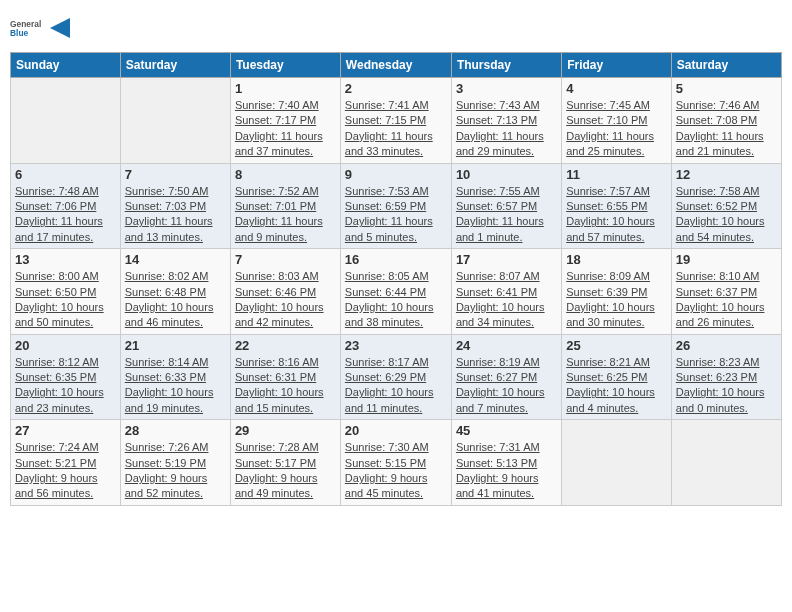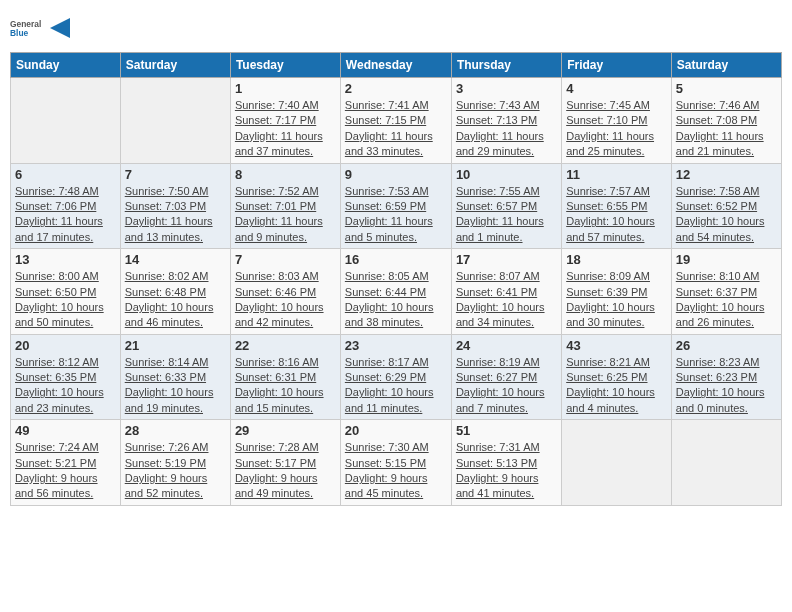--- a/index.html
+++ b/index.html
@@ -206,46 +206,46 @@
         </td>
         <td>
           <span class="day-number">23</span>
           <div class="day-info">Sunrise: 8:17 AM<br>Sunset: 6:29 PM<br>Daylight: 10 hours and 11 minutes.</div>
         </td>
         <td>
           <span class="day-number">24</span>
           <div class="day-info">Sunrise: 8:19 AM<br>Sunset: 6:27 PM<br>Daylight: 10 hours and 7 minutes.</div>
         </td>
         <td>
-          <span class="day-number">43</span>
+          <span class="day-number">25</span>
           <div class="day-info">Sunrise: 8:21 AM<br>Sunset: 6:25 PM<br>Daylight: 10 hours and 4 minutes.</div>
         </td>
         <td>
           <span class="day-number">26</span>
           <div class="day-info">Sunrise: 8:23 AM<br>Sunset: 6:23 PM<br>Daylight: 10 hours and 0 minutes.</div>
         </td>
       </tr>
       <tr>
         <td>
-          <span class="day-number">49</span>
+          <span class="day-number">27</span>
           <div class="day-info">Sunrise: 7:24 AM<br>Sunset: 5:21 PM<br>Daylight: 9 hours and 56 minutes.</div>
         </td>
         <td>
           <span class="day-number">28</span>
           <div class="day-info">Sunrise: 7:26 AM<br>Sunset: 5:19 PM<br>Daylight: 9 hours and 52 minutes.</div>
         </td>
         <td>
           <span class="day-number">29</span>
           <div class="day-info">Sunrise: 7:28 AM<br>Sunset: 5:17 PM<br>Daylight: 9 hours and 49 minutes.</div>
         </td>
         <td>
           <span class="day-number">20</span>
           <div class="day-info">Sunrise: 7:30 AM<br>Sunset: 5:15 PM<br>Daylight: 9 hours and 45 minutes.</div>
         </td>
         <td>
-          <span class="day-number">51</span>
+          <span class="day-number">45</span>
           <div class="day-info">Sunrise: 7:31 AM<br>Sunset: 5:13 PM<br>Daylight: 9 hours and 41 minutes.</div>
         </td>
         <td class="empty-cell"></td>
         <td class="empty-cell"></td>
       </tr>
     </tbody>
 </table>
 
 </body></html>

